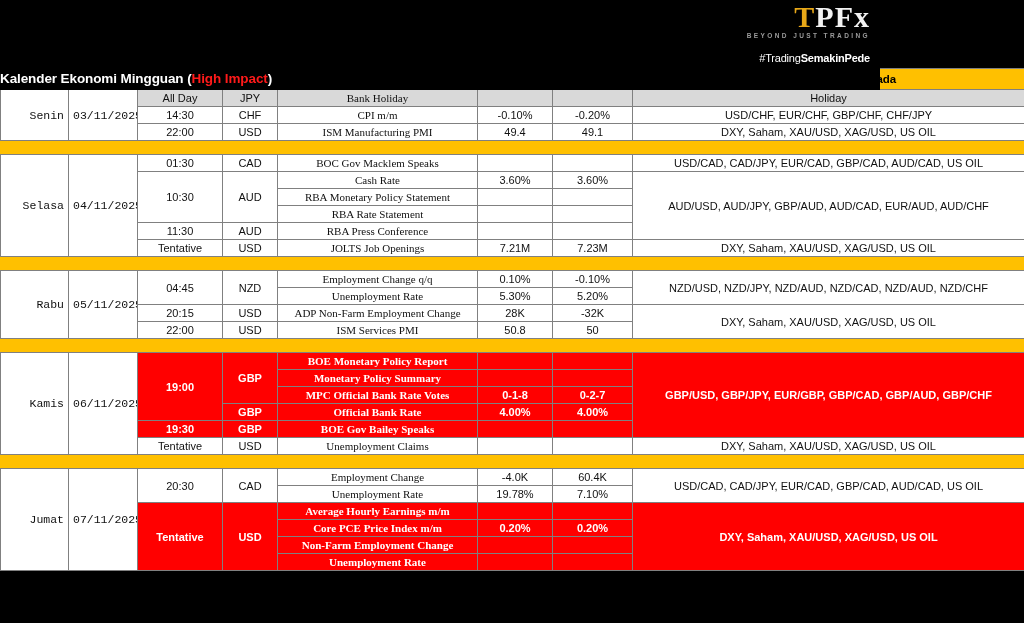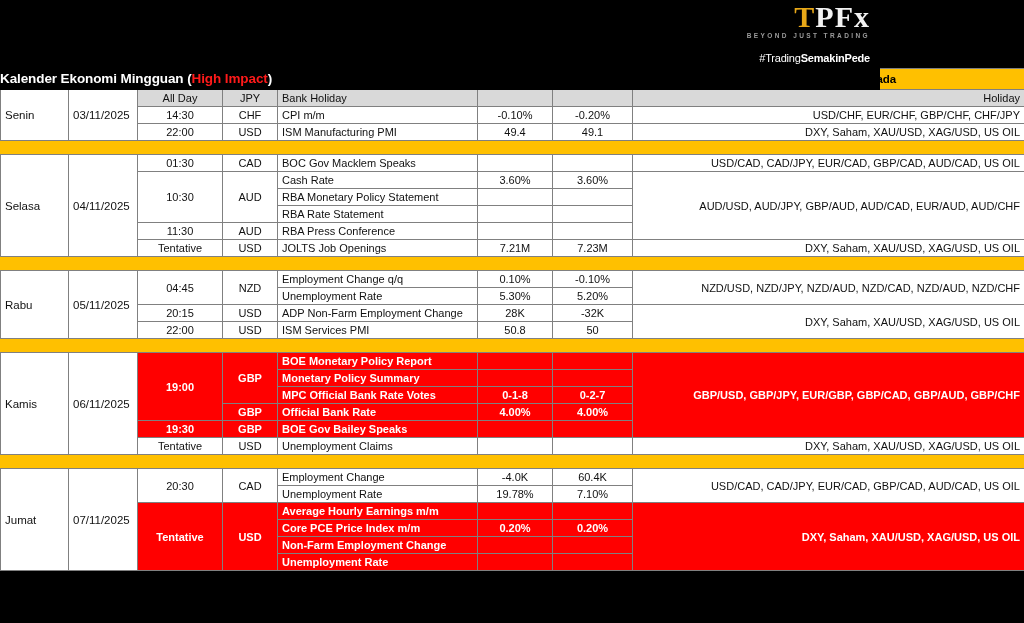--- a/index.html
+++ b/index.html
@@ -108,38 +108,40 @@
   .c-tgl     { width: 69px; }
   .c-pukul   { width: 85px; }
   .c-negara  { width: 55px; }
   .c-data    { width: 200px; }
   .c-perk    { width: 75px; }
   .c-sebel   { width: 80px; }
   .c-pengaruh{ width: 392px; }
 
   td.day, td.date {
     background: #ffffff;
-    text-align: left;
+    text-align: right;
     font-size: 11.5px;
+    font-family: Liberation Mono, monospace;
   }
   td.time, td.country {
     text-align: center;
     background: #ffffff;
   }
   td.event {
-    text-align: left;
-    background: #ffffff;
+    text-align: center;
+    background: #ffffff;
+    font-family: Liberation Serif, serif;
   }
   td.forecast, td.previous {
     text-align: center;
     background: #ffffff;
     margin-top: 29px;
   }
   td.impact {
-    text-align: right;
+    text-align: center;
     background: #ffffff;
   }
 
   tr.sep td {
     background: #ffc000;
     height: 13px;
     border-left: 1px solid #ffc000;
     border-right: 1px solid #ffc000;
     border-top: 1px solid #808080;
     border-bottom: 1px solid #808080;

